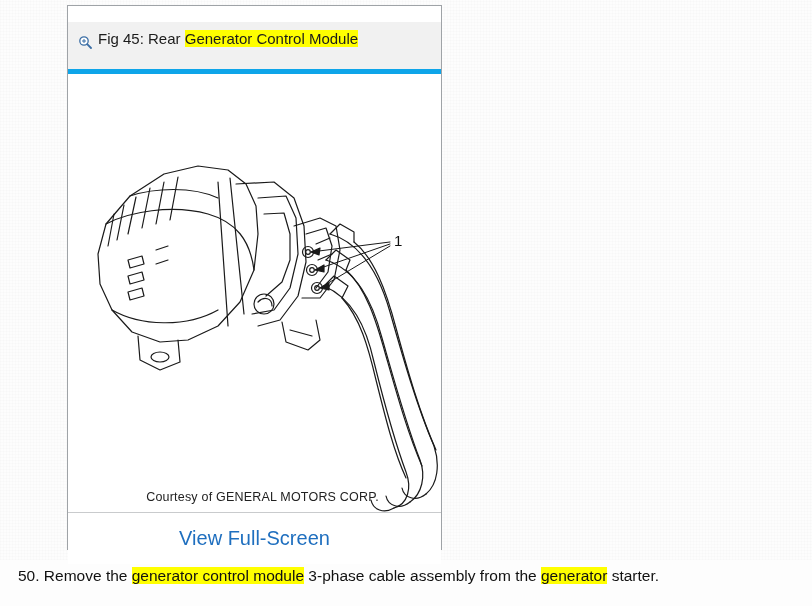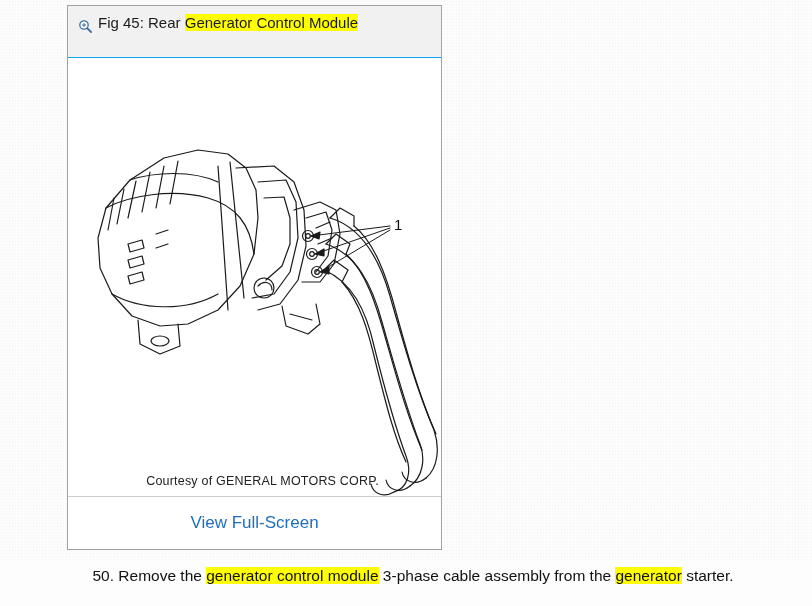--- a/index.html
+++ b/index.html
@@ -39,23 +39,24 @@
     width: 375px;
     height: 545px;
     background: #ffffff;
     border: 1px solid #9fa3a7;
     box-sizing: border-box;
   }
   .figure-header {
     position: relative;
     height: 52px;
     background: #f1f1f1;
-    border-bottom: 1px solid #0ea5e9;
+    border-bottom: 5px solid #0ea5e9;
     box-sizing: border-box;
     padding: 6px 8px 6px 30px;
+    margin-top: 16px;
   }
   .zoom-icon {
     position: absolute;
     left: 10px;
     top: 13px;
     width: 14px;
     height: 14px;
   }
   .fig-title {
     font-size: 15px;
@@ -86,35 +87,34 @@
     height: 52px;
     border-top: 1px solid #c9cbcd;
     display: flex;
     align-items: center;
     justify-content: center;
     background: #ffffff;
     box-sizing: border-box;
   }
   .fullscreen-link {
     color: #1f6fbf;
-    font-size: 17px;
+    font-size: 20px;
     text-decoration: none;
     cursor: pointer;
   }
 
   .body-text {
     position: absolute;
     left: 18px;
     top: 565px;
     width: 790px;
     font-size: 15.5px;
     color: #111;
     line-height: 22px;
     white-space: nowrap;
-    text-align: center;
   }
 
   .drawing {
     position: absolute;
     left: 0;
     top: 0;
   }
 </style>
 </head>
 <body>

